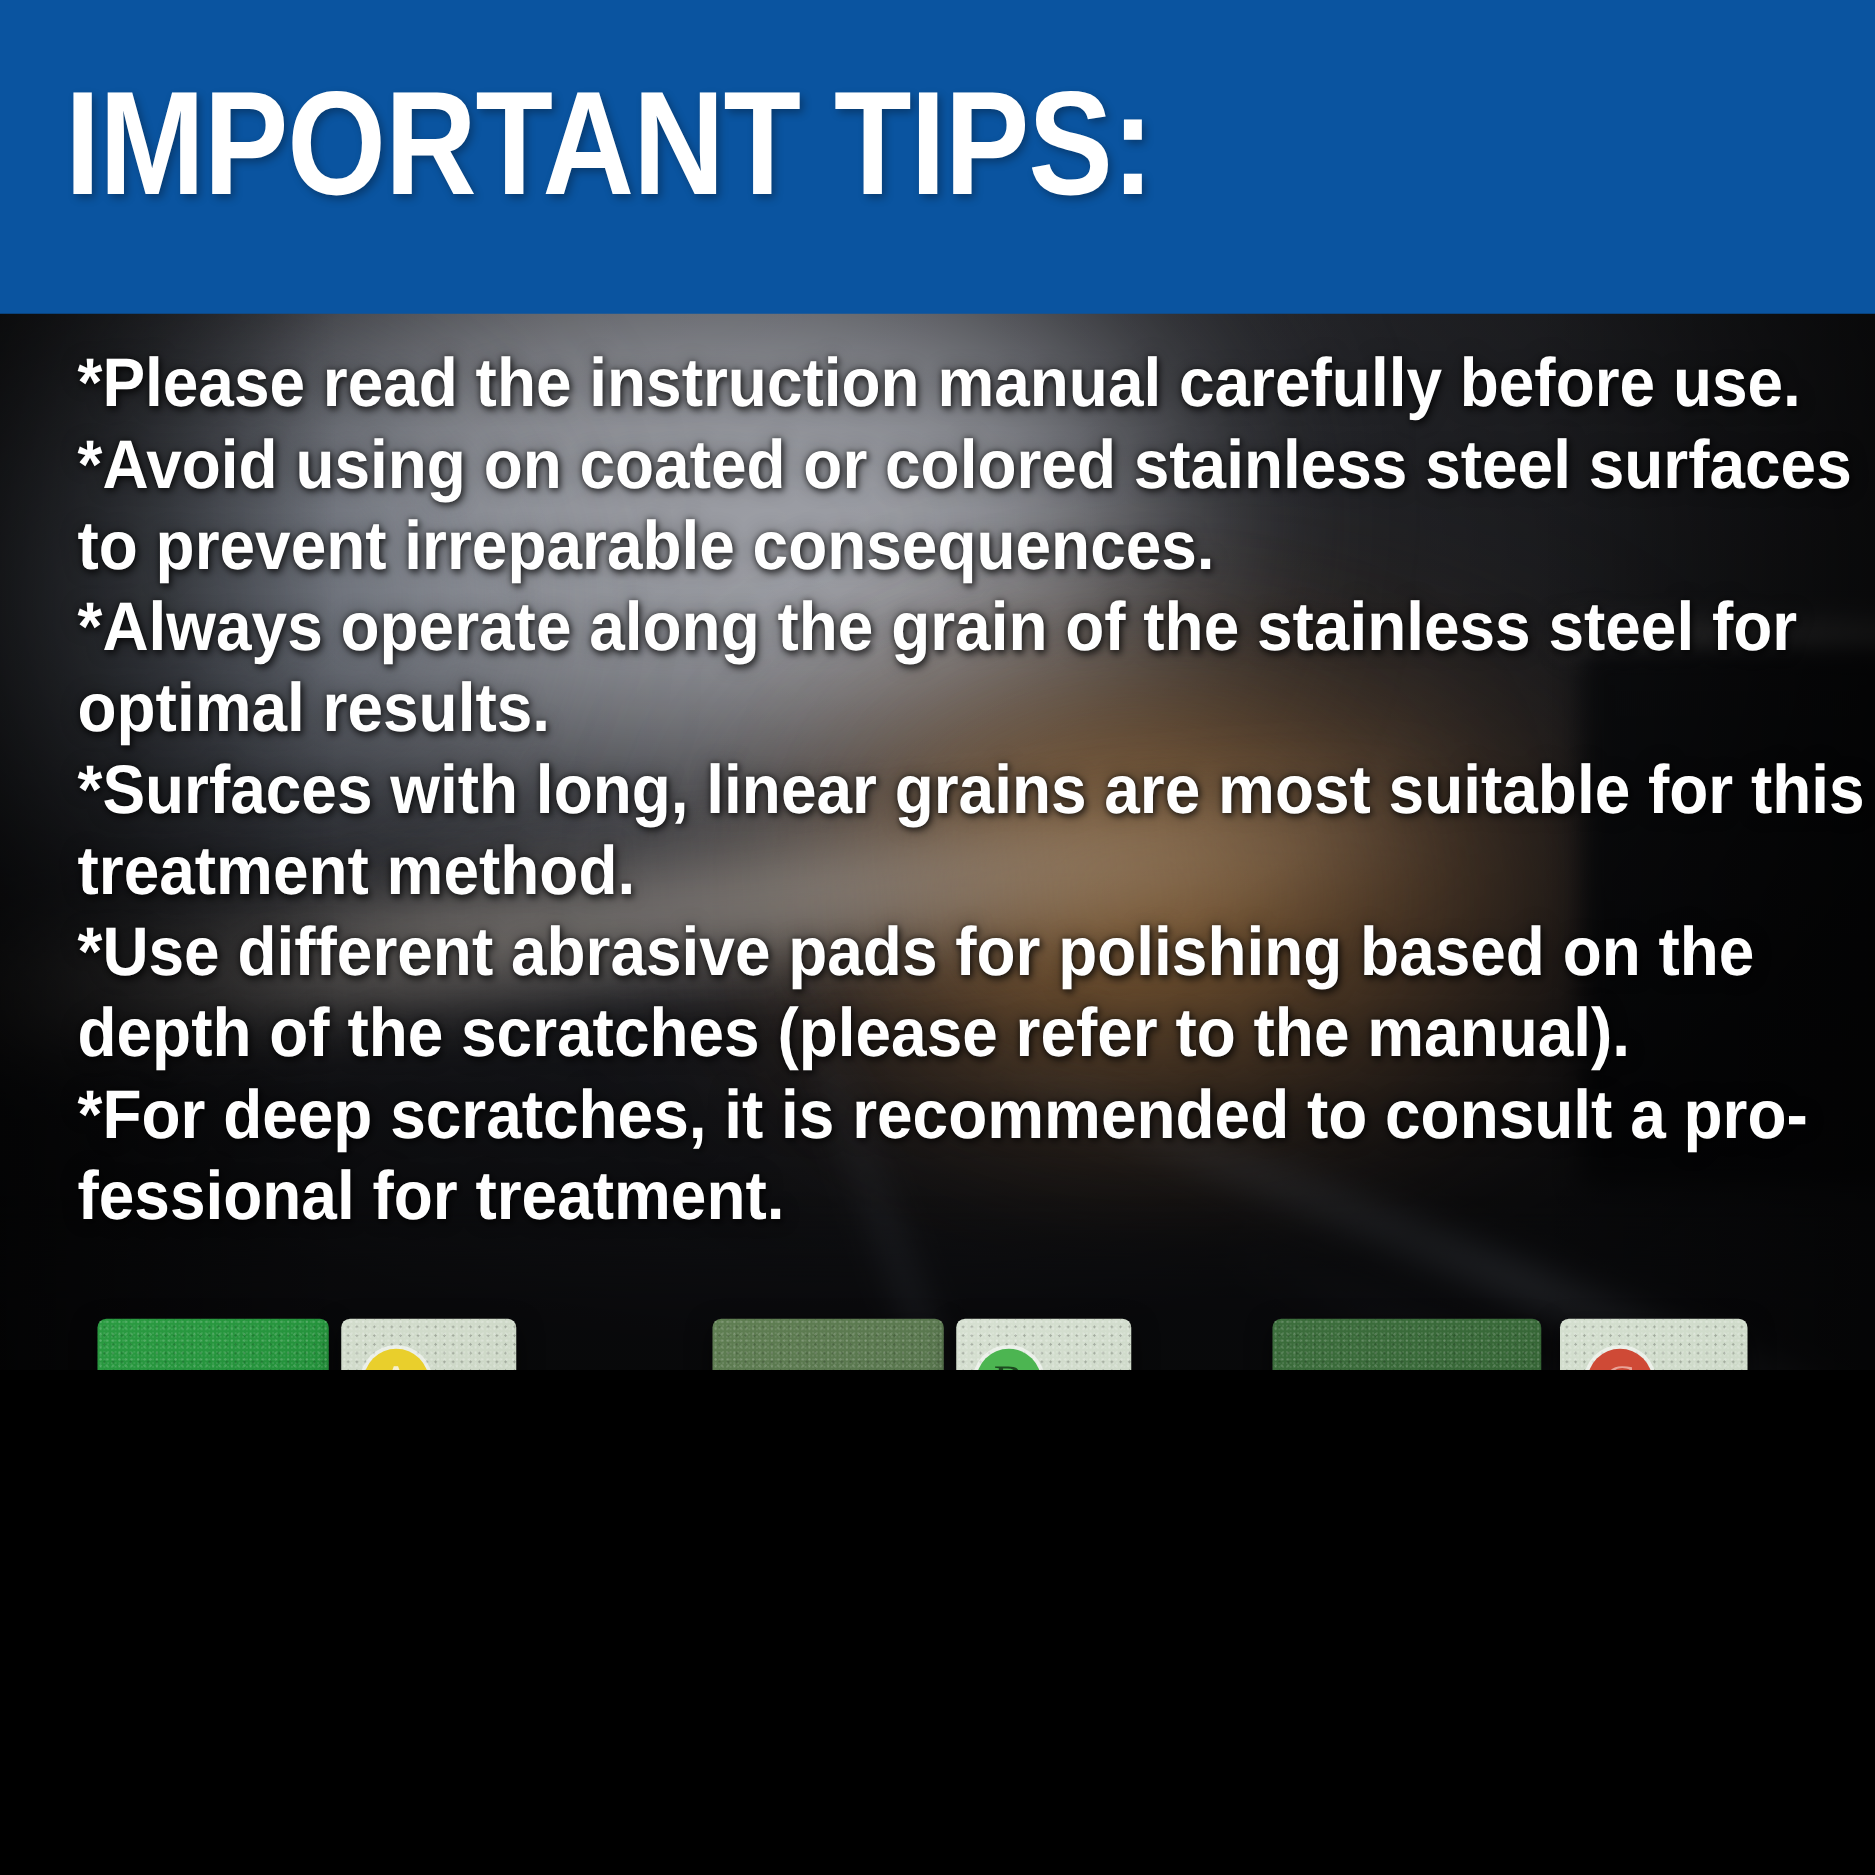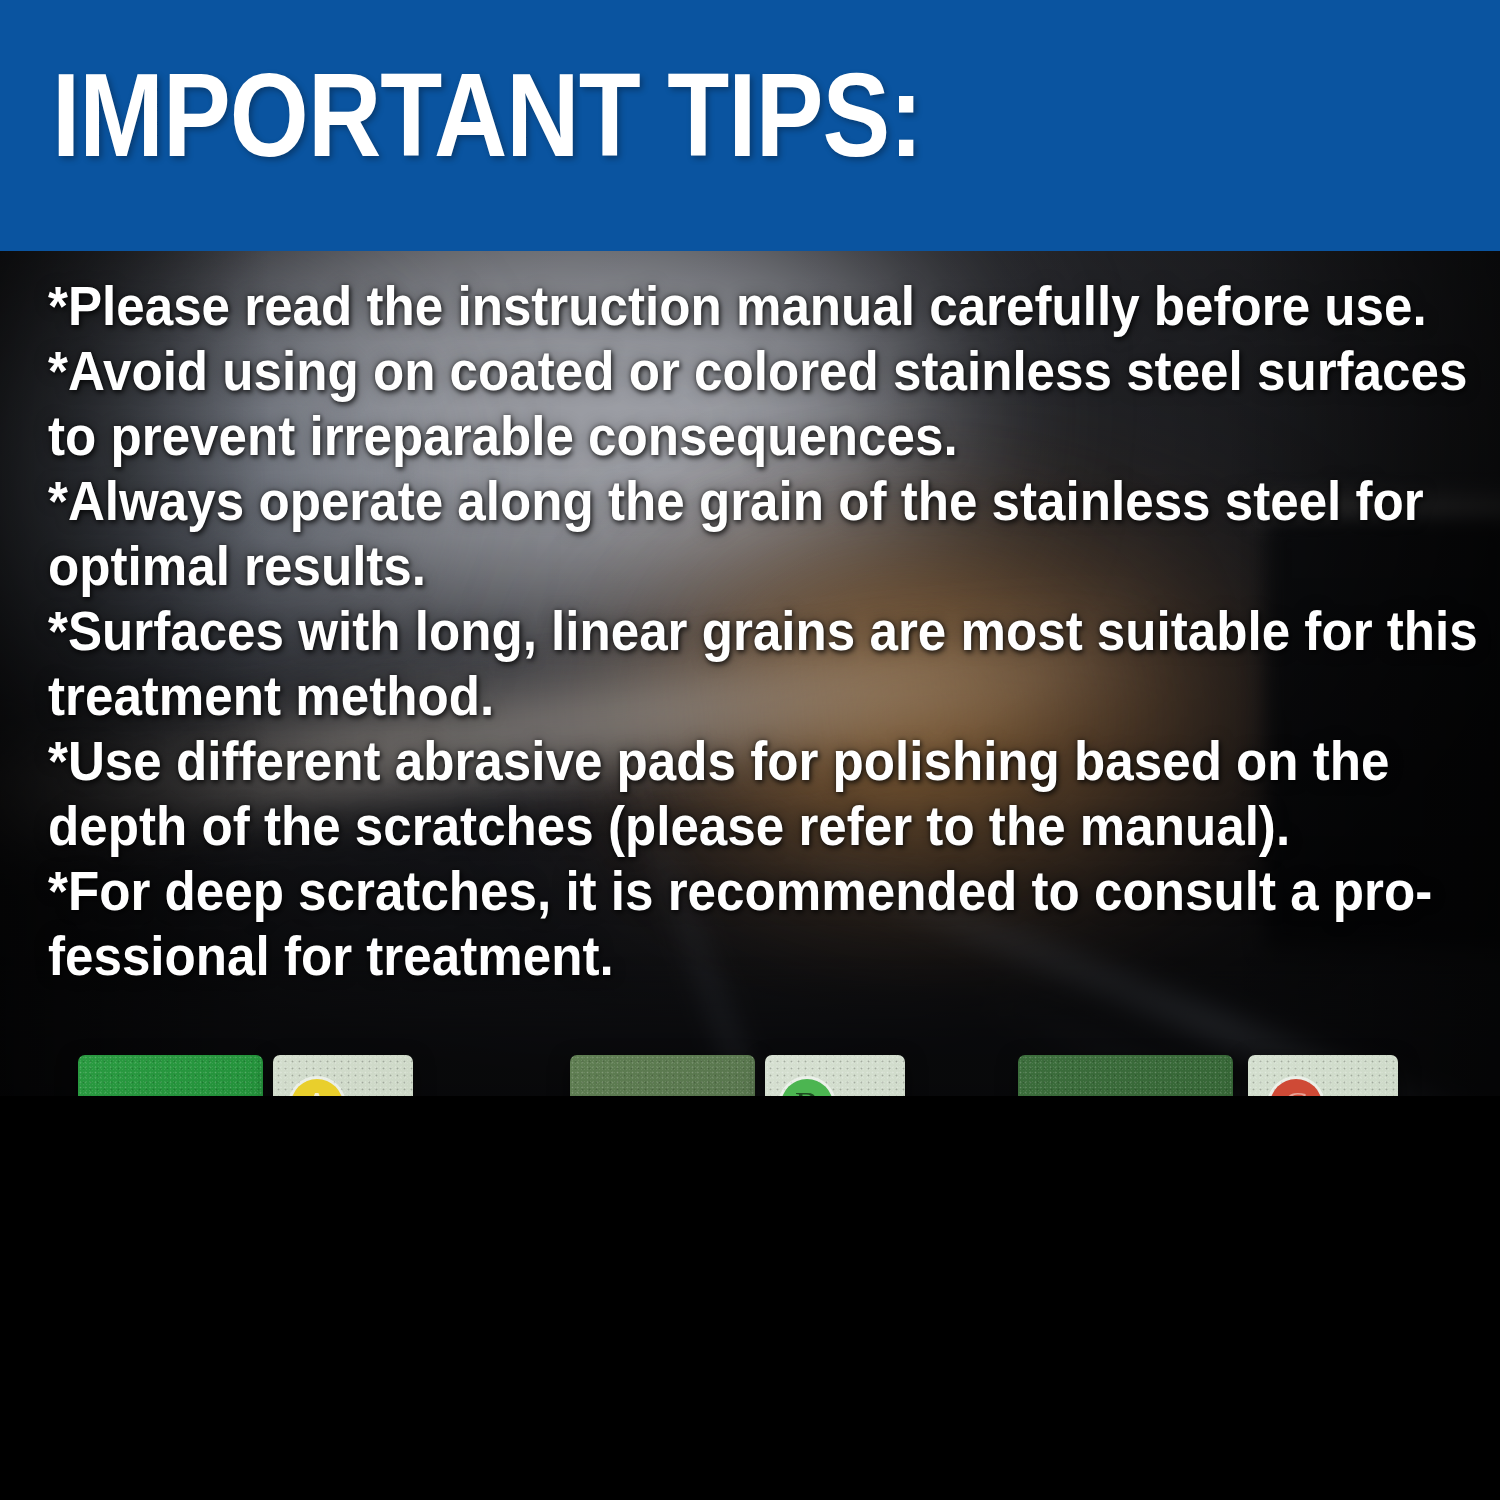--- a/index.html
+++ b/index.html
@@ -126,21 +126,21 @@
     color: #ffffff;
     transform: scaleX(0.86);
     transform-origin: left top;
     white-space: nowrap;
     text-shadow: 3px 3px 7px rgba(0,0,0,0.30);
   }
 
   
   #tips {
     position: absolute;
-    left: 48px;
+    left: 62px;
     top: 274px;
     width: 1400px;
     z-index: 6;
   }
   .tip-line {
     font-family: "Liberation Sans Narrow", "Liberation Sans", sans-serif;
     font-weight: 700;
     font-size: 55px;
     line-height: 65px;
     color: #ffffff;

